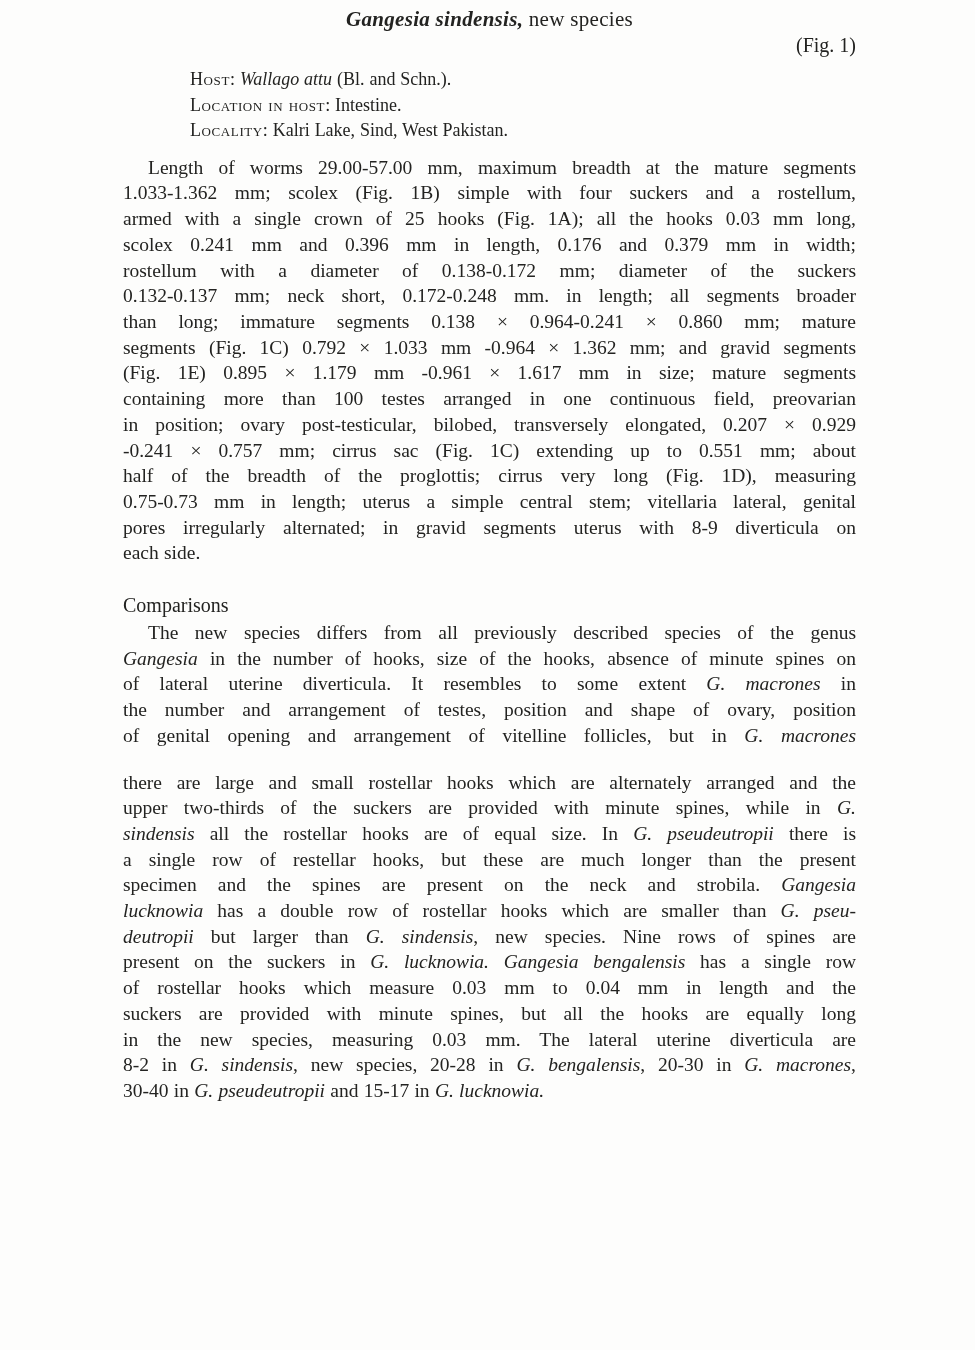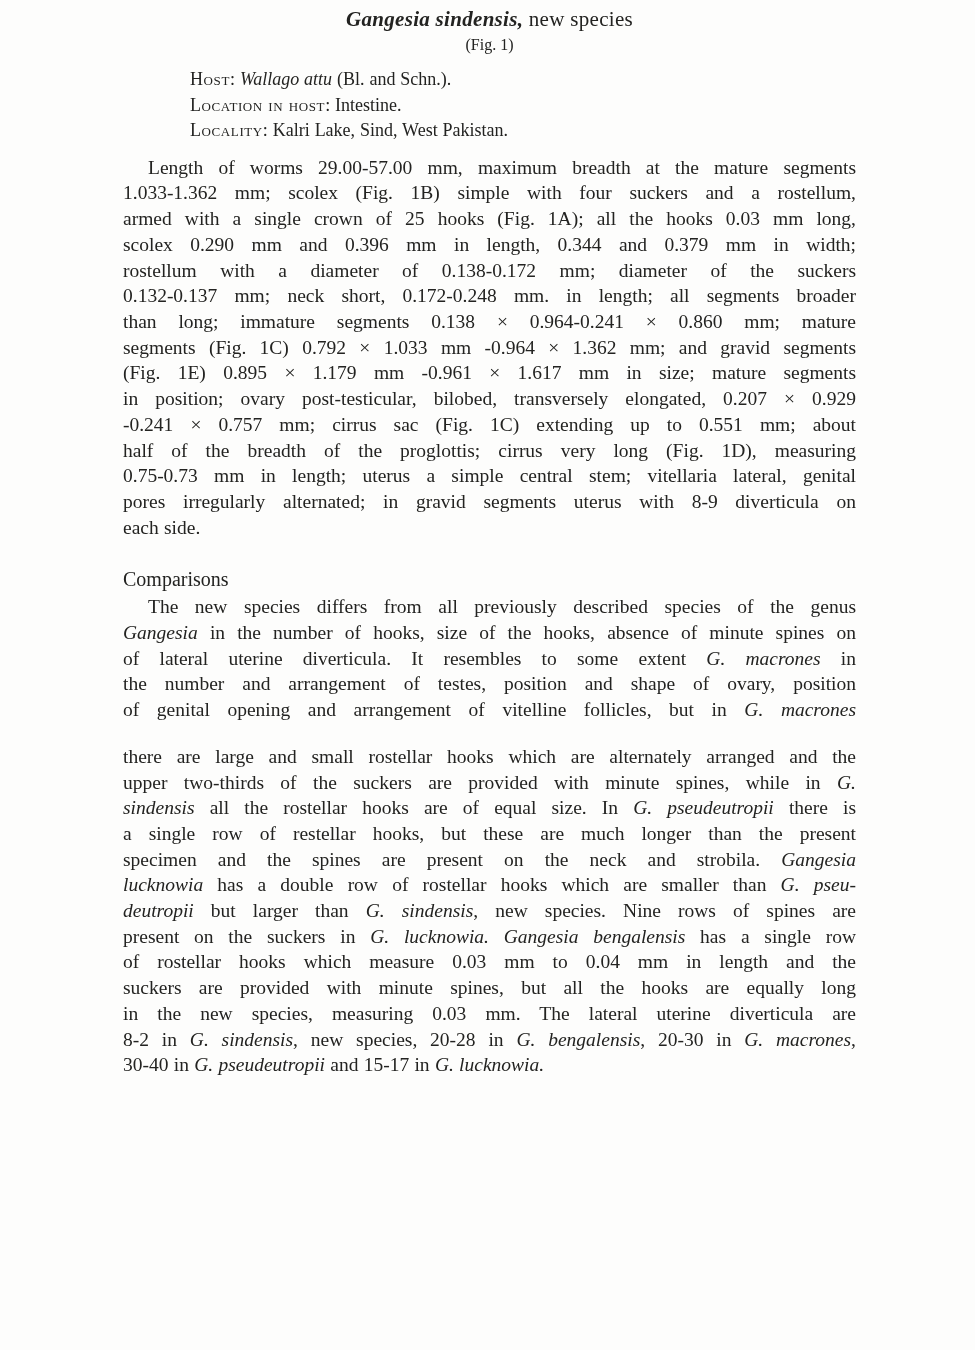--- a/index.html
+++ b/index.html
@@ -24,22 +24,22 @@
     left: 123px; top: 6px;
     width: 733px;
   }
   .title {
     text-align: center;
     font-size: 21px;
     line-height: 26px;
     letter-spacing: 0.3px;
   }
   .figref {
-    text-align: center;
-    font-size: 16px;
+    text-align: right;
+    font-size: 20px;
     line-height: 26px;
   }
   .details {
     margin-top: 9px;
     margin-left: 67px;
     font-size: 18px;
     line-height: 25.6px;
   }
   .details .line {
     text-align: left;
@@ -81,26 +81,27 @@
     <div class="details">
         <div class="line last"><span class="sc">Host</span><span>: </span><span class="it">Wallago attu</span><span> (Bl. and Schn.).</span></div>
         <div class="line last"><span class="sc">Location in host</span><span>: Intestine.</span></div>
         <div class="line last"><span class="sc">Locality</span><span>: Kalri Lake, Sind, West Pakistan.</span></div>
       </div>
 
     <div class="para p1">
         <div class="line ind"><span>Length of worms 29.00-57.00 mm, maximum breadth at the mature segments</span></div>
         <div class="line"><span>1.033-1.362 mm; scolex (Fig. 1B) simple with four suckers and a rostellum,</span></div>
         <div class="line"><span>armed with a single crown of 25 hooks (Fig. 1A); all the hooks 0.03 mm long,</span></div>
-        <div class="line"><span>scolex 0.290 mm and 0.396 mm in length, 0.344 and 0.379 mm in width;</span></div>
+        <div class="line"><span>scolex 0.241 mm and 0.396 mm in length, 0.176 and 0.379 mm in width;</span></div>
         <div class="line"><span>rostellum with a diameter of 0.138-0.172 mm; diameter of the suckers</span></div>
         <div class="line"><span>0.132-0.137 mm; neck short, 0.172-0.248 mm. in length; all segments broader</span></div>
         <div class="line"><span>than long; immature segments 0.138 × 0.964-0.241 × 0.860 mm; mature</span></div>
         <div class="line"><span>segments (Fig. 1C) 0.792 × 1.033 mm -0.964 × 1.362 mm; and gravid segments</span></div>
         <div class="line"><span>(Fig. 1E) 0.895 × 1.179 mm -0.961 × 1.617 mm in size; mature segments</span></div>
+        <div class="line"><span>containing more than 100 testes arranged in one continuous field, preovarian</span></div>
         <div class="line"><span>in position; ovary post-testicular, bilobed, transversely elongated, 0.207 × 0.929</span></div>
         <div class="line"><span>-0.241 × 0.757 mm; cirrus sac (Fig. 1C) extending up to 0.551 mm; about</span></div>
         <div class="line"><span>half of the breadth of the proglottis; cirrus very long (Fig. 1D), measuring</span></div>
         <div class="line"><span>0.75-0.73 mm in length; uterus a simple central stem; vitellaria lateral, genital</span></div>
         <div class="line"><span>pores irregularly alternated; in gravid segments uterus with 8-9 diverticula on</span></div>
         <div class="line last"><span>each side.</span></div>
       </div>
 
     <div class="heading">Comparisons</div>
 

